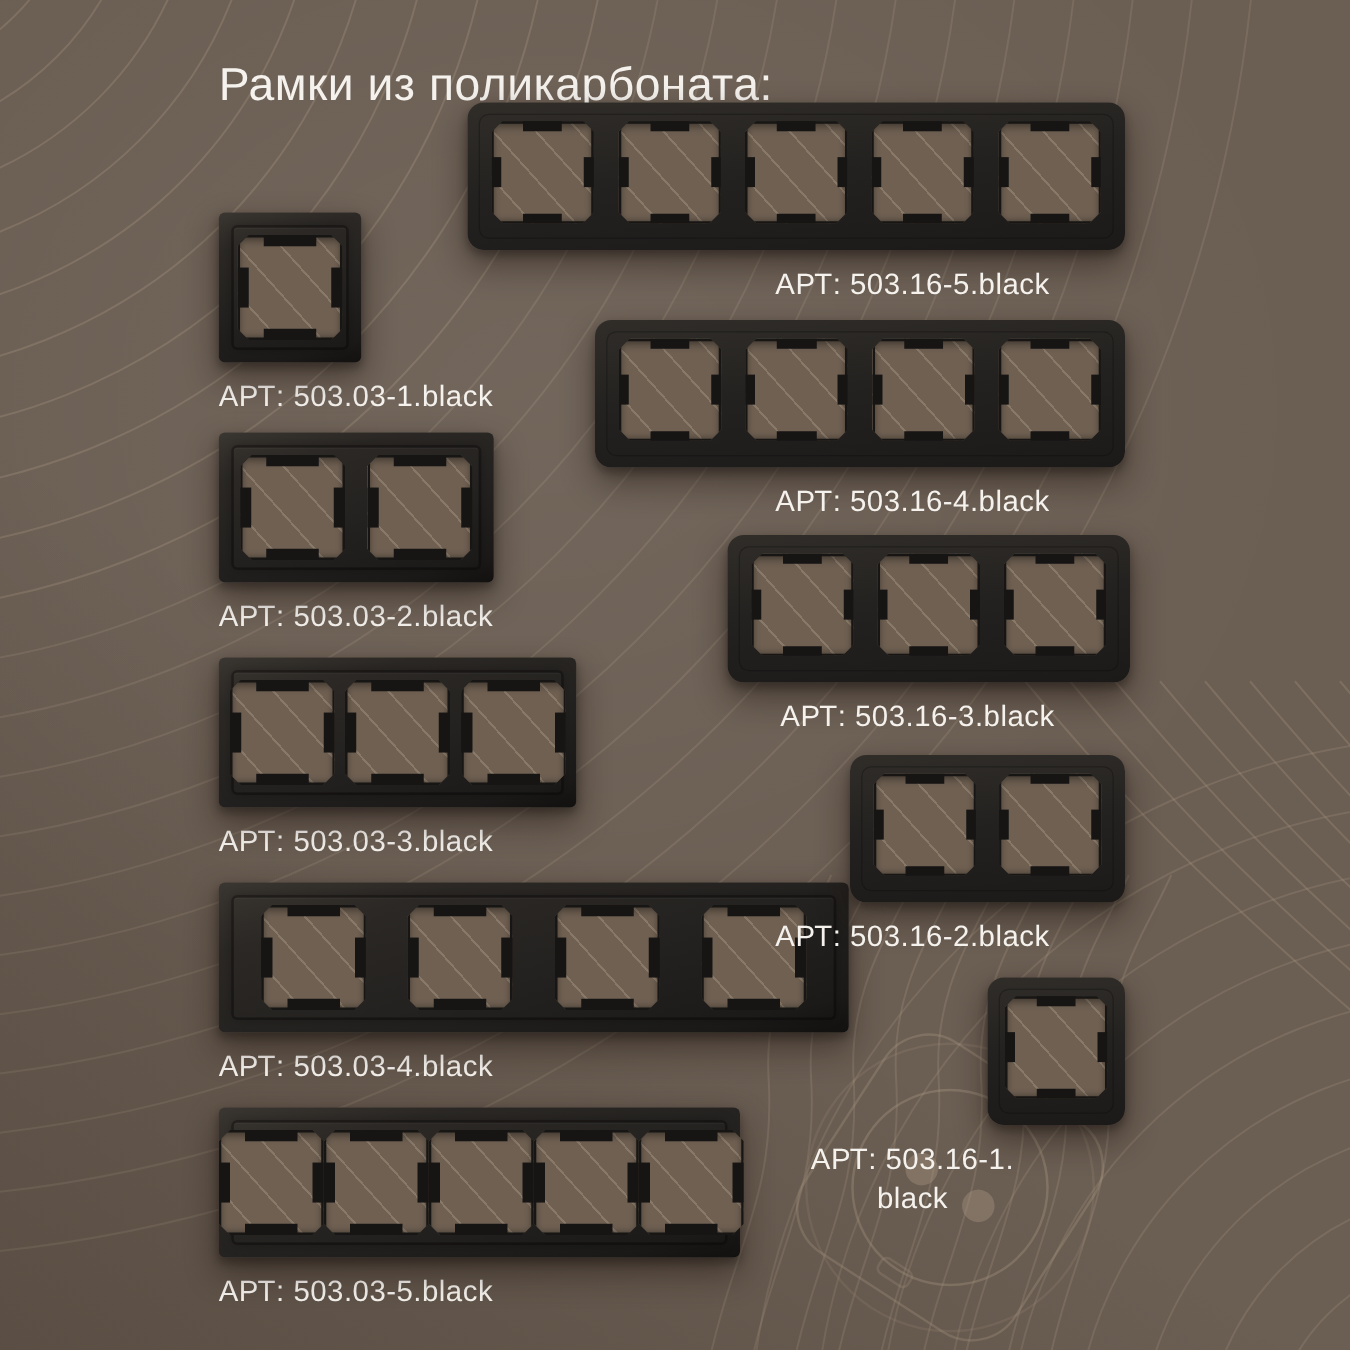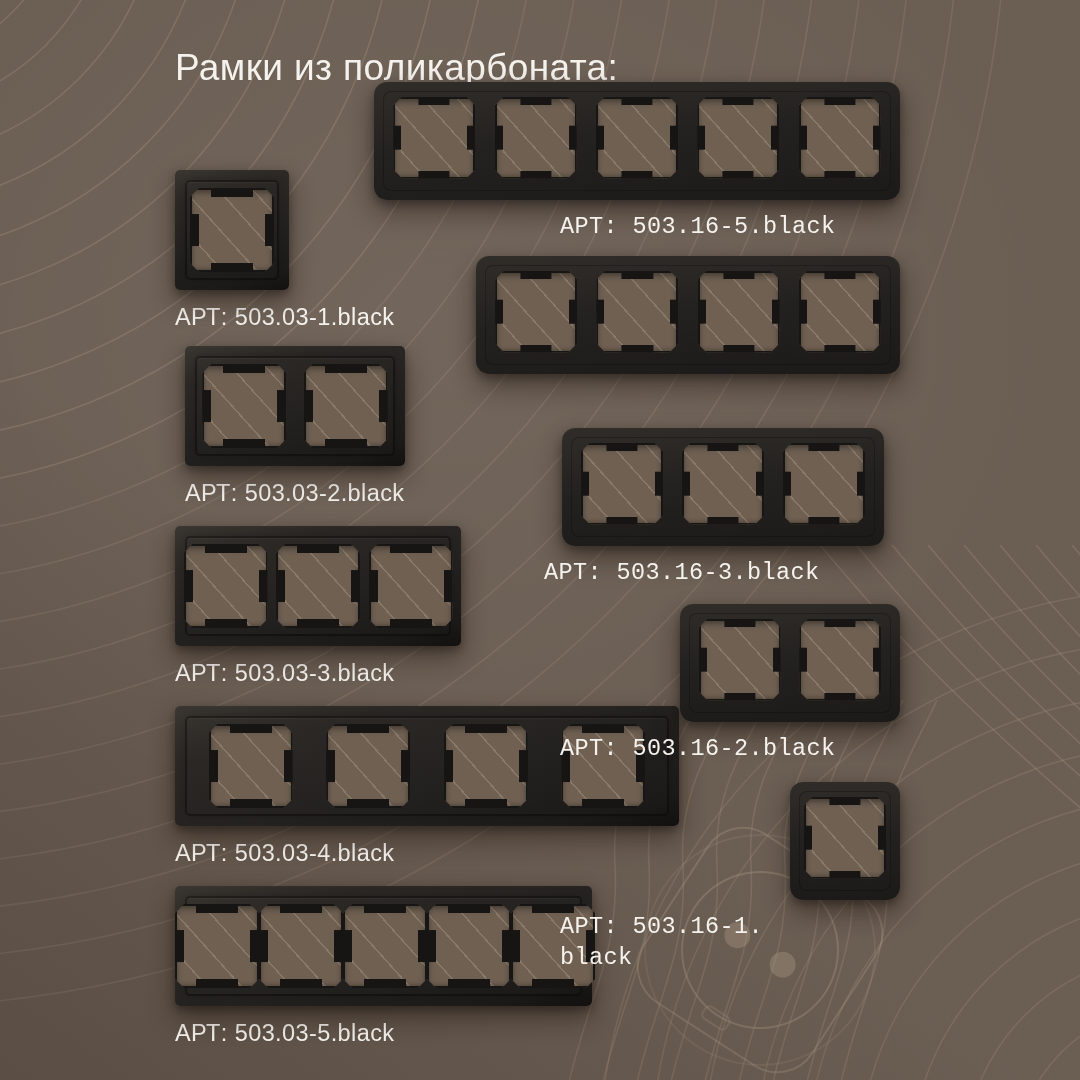--- a/index.html
+++ b/index.html
@@ -52,31 +52,31 @@
   .tab.b{bottom:0;left:50%;transform:translateX(-50%);width:50%;height:9px;}
   .tab.l{left:0;top:50%;transform:translateY(-50%);width:9px;height:38%;}
   .tab.r{right:0;top:50%;transform:translateY(-50%);width:9px;height:38%;}
   .s16 .tab.t,.s16 .tab.b{width:38%;height:8px;}
   .s16 .tab.l,.s16 .tab.r{width:8px;height:30%;}
   .label{
     margin-top:12px;font-size:23.5px;letter-spacing:.4px;line-height:1.3;
     color:var(--text,#f5f2ee);
   }
   .col-left  .label{white-space:nowrap;}
-  .col-right .label{position:absolute;right:0;top:100%;margin-top:12px;width:340px;text-align:left;font-family:Liberation Mono, monospace;}
+  .col-right .label{position:absolute;right:0;top:100%;margin-top:12px;width:340px;text-align:center;}
   .label span{display:block;}
   
   .pos-03-1{left:175px;top:170px;width:114px;}
-  .pos-03-2{left:175px;top:346px;width:220px;margin-left:10px;}
+  .pos-03-2{left:175px;top:346px;width:220px;}
   .pos-03-3{left:175px;top:526px;width:286px;}
   .pos-03-4{left:175px;top:706px;width:504px;}
   .pos-03-5{left:175px;top:886px;width:417px;}
   .pos-16-5{right:180px;top:82px;width:526px;}
   .pos-16-4{right:180px;top:256px;width:424px;}
-  .pos-16-3{right:196px;top:428px;width:322px;}
+  .pos-16-3{right:176px;top:428px;width:322px;}
   .pos-16-2{right:180px;top:604px;width:220px;padding-left:23px;}
   .pos-16-1{right:180px;top:782px;width:110px;}
 </style>
 </head>
 <body>
 
 <svg class="bg" width="1080" height="1080" viewBox="0 0 1080 1080" aria-hidden="true">
   <g id="contour-rings" fill="none" stroke="#a3937f" stroke-opacity=".30" stroke-width="1.6">
       <circle cx="-120" cy="-120" r="140" stroke-opacity="0.34"></circle>
       <circle cx="-120" cy="-120" r="187" stroke-opacity="0.34"></circle>
@@ -336,20 +336,23 @@
           <i class="tab l"></i>
           <i class="tab r"></i>
         </div>
         <div class="win">
           <i class="tab t"></i>
           <i class="tab b"></i>
           <i class="tab l"></i>
           <i class="tab r"></i>
         </div>
       </div>
+      <figcaption class="label">
+        <span>АРТ: 503.16-4.black</span>
+      </figcaption>
     </figure>
     <figure class="card col-right pos-16-3">
       <div class="frame s16">
         <i class="face"></i>
         <div class="win">
           <i class="tab t"></i>
           <i class="tab b"></i>
           <i class="tab l"></i>
           <i class="tab r"></i>
         </div>

